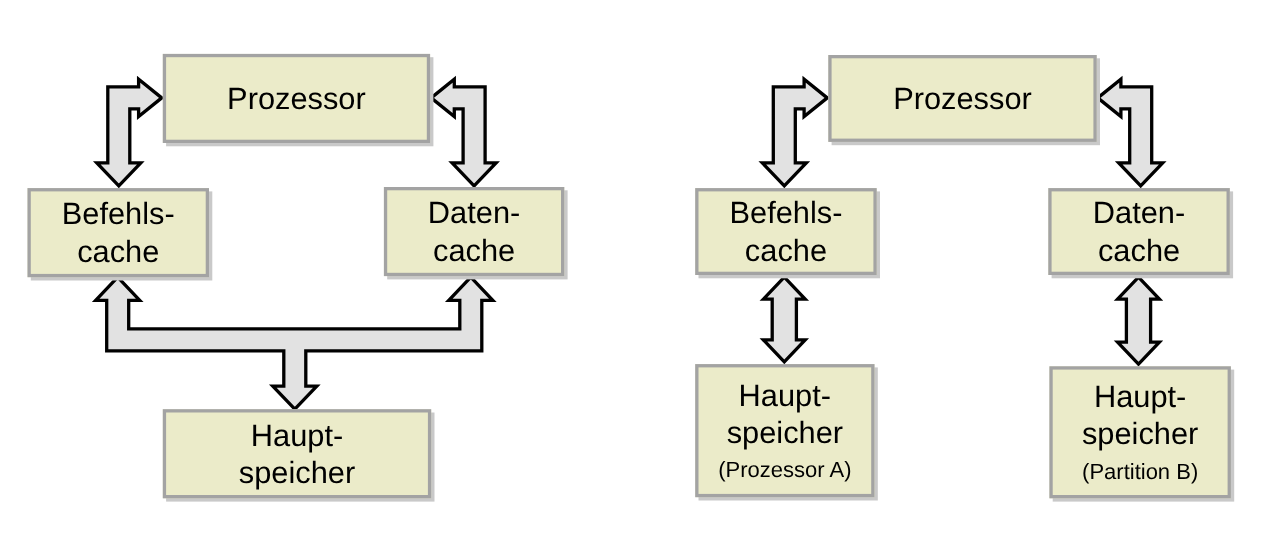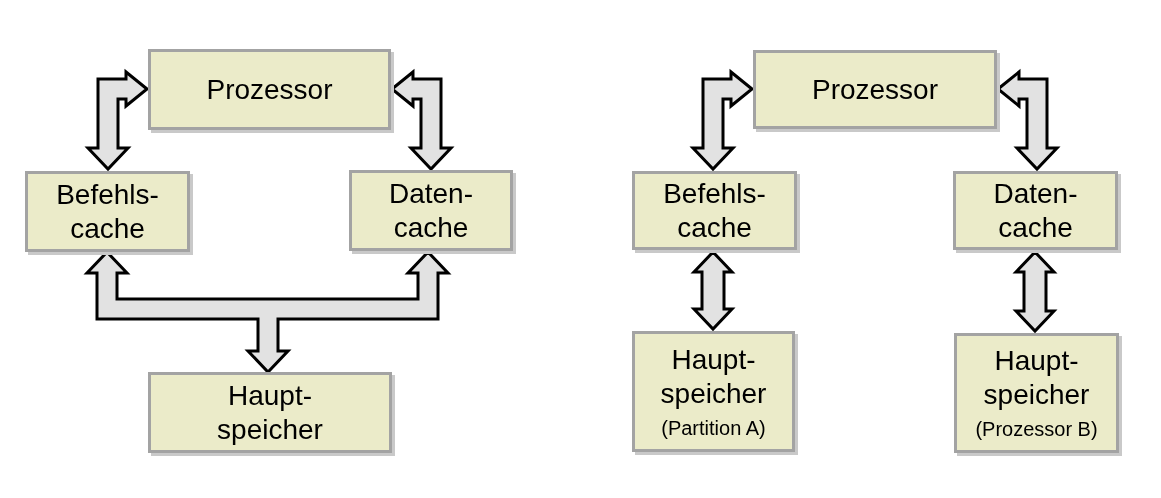--- a/index.html
+++ b/index.html
@@ -98,22 +98,22 @@
   </div>
 
   <div class="node" style="left:953px; top:171px; width:165px; height:79px;">
     <span class="line">Daten-</span>
     <span class="line">cache</span>
   </div>
 
   <div class="node" style="left:632px; top:331px; width:163px; height:121px;">
     <span class="line">Haupt-</span>
     <span class="line">speicher</span>
-    <span class="line small">(Partition A)</span>
+    <span class="line small">(Prozessor A)</span>
   </div>
 
   <div class="node" style="left:954px; top:333px; width:165px; height:120px;">
     <span class="line">Haupt-</span>
     <span class="line">speicher</span>
-    <span class="line small">(Prozessor B)</span>
+    <span class="line small">(Partition B)</span>
   </div>
 
 </div>
 
 </body></html>

